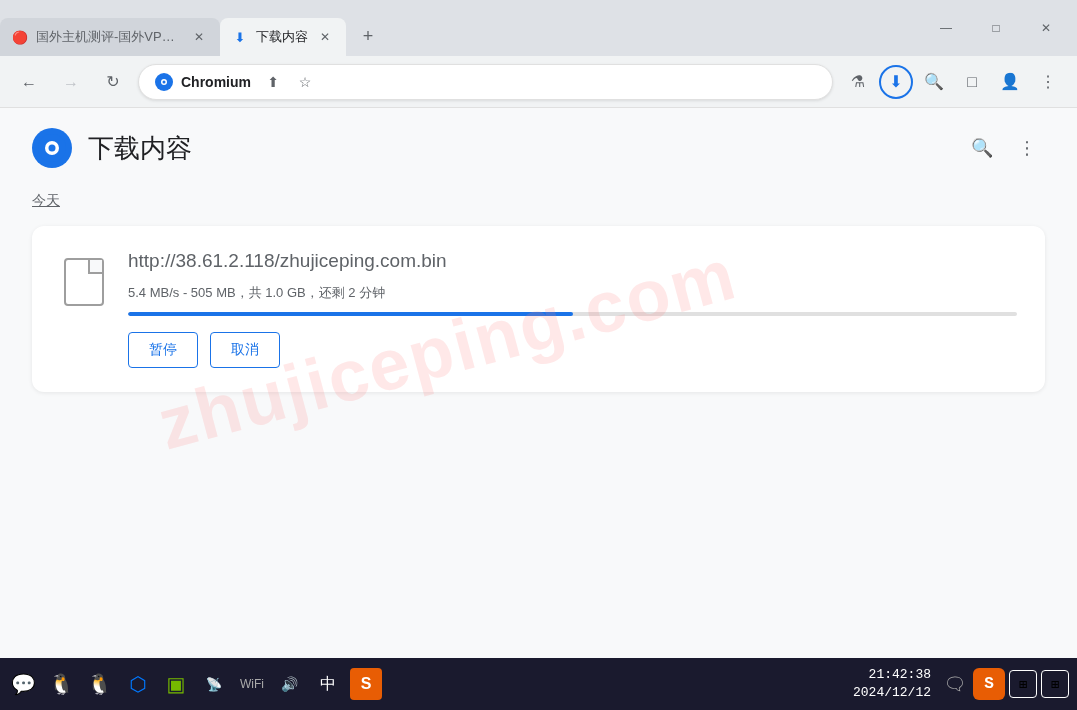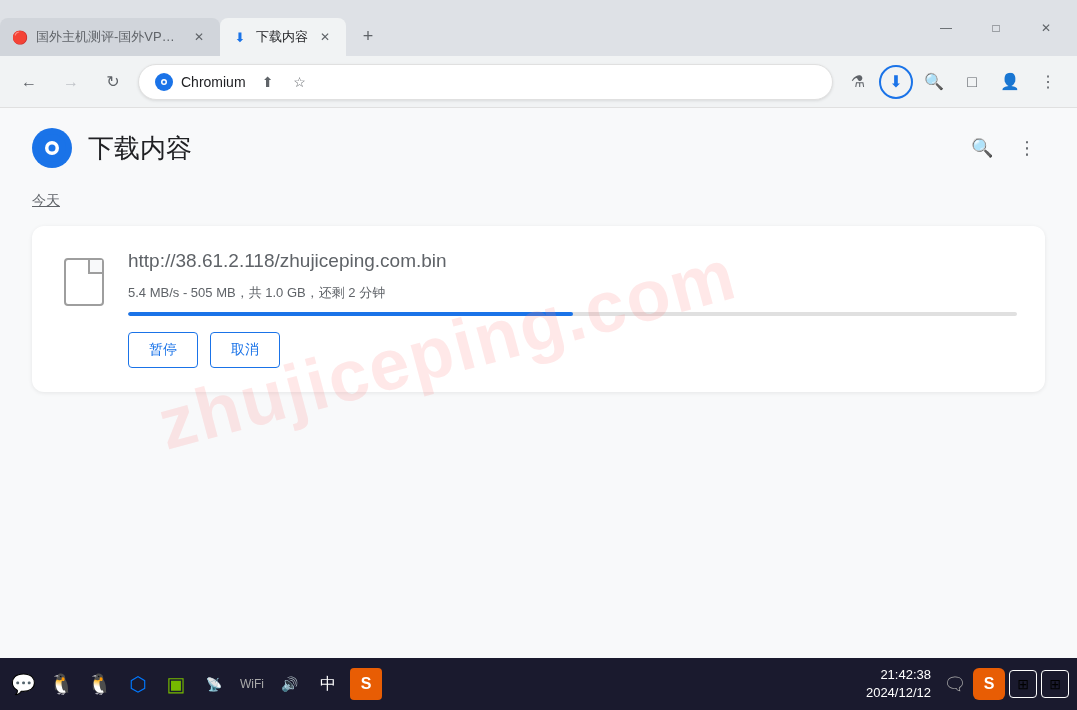--- a/index.html
+++ b/index.html
@@ -120,21 +120,21 @@
     }
     .address-bar-favicon {
       width: 18px; height: 18px;
       background: #1a73e8;
       border-radius: 50%;
       display: flex; align-items: center; justify-content: center;
     }
     .address-brand {
       font-size: 14px;
       color: #202124;
-      font-weight: 400;
+      font-weight: 700;
     }
     .address-url {
       font-size: 14px;
       color: #202124;
       flex: 1;
     }
     .address-actions {
       display: flex;
       align-items: center;
       gap: 4px;
@@ -319,20 +319,21 @@
       width: 32px; height: 32px;
       border-radius: 6px;
       display: flex; align-items: center; justify-content: center;
       cursor: pointer;
       font-size: 20px;
     }
     .taskbar-right {
       display: flex;
       align-items: center;
       gap: 10px;
+      font-family: Liberation Mono, monospace;
     }
     .taskbar-time {
       color: #fff;
       font-size: 13px;
       text-align: right;
       line-height: 1.4;
     }
     .taskbar-corner {
       display: flex;
       align-items: center;

